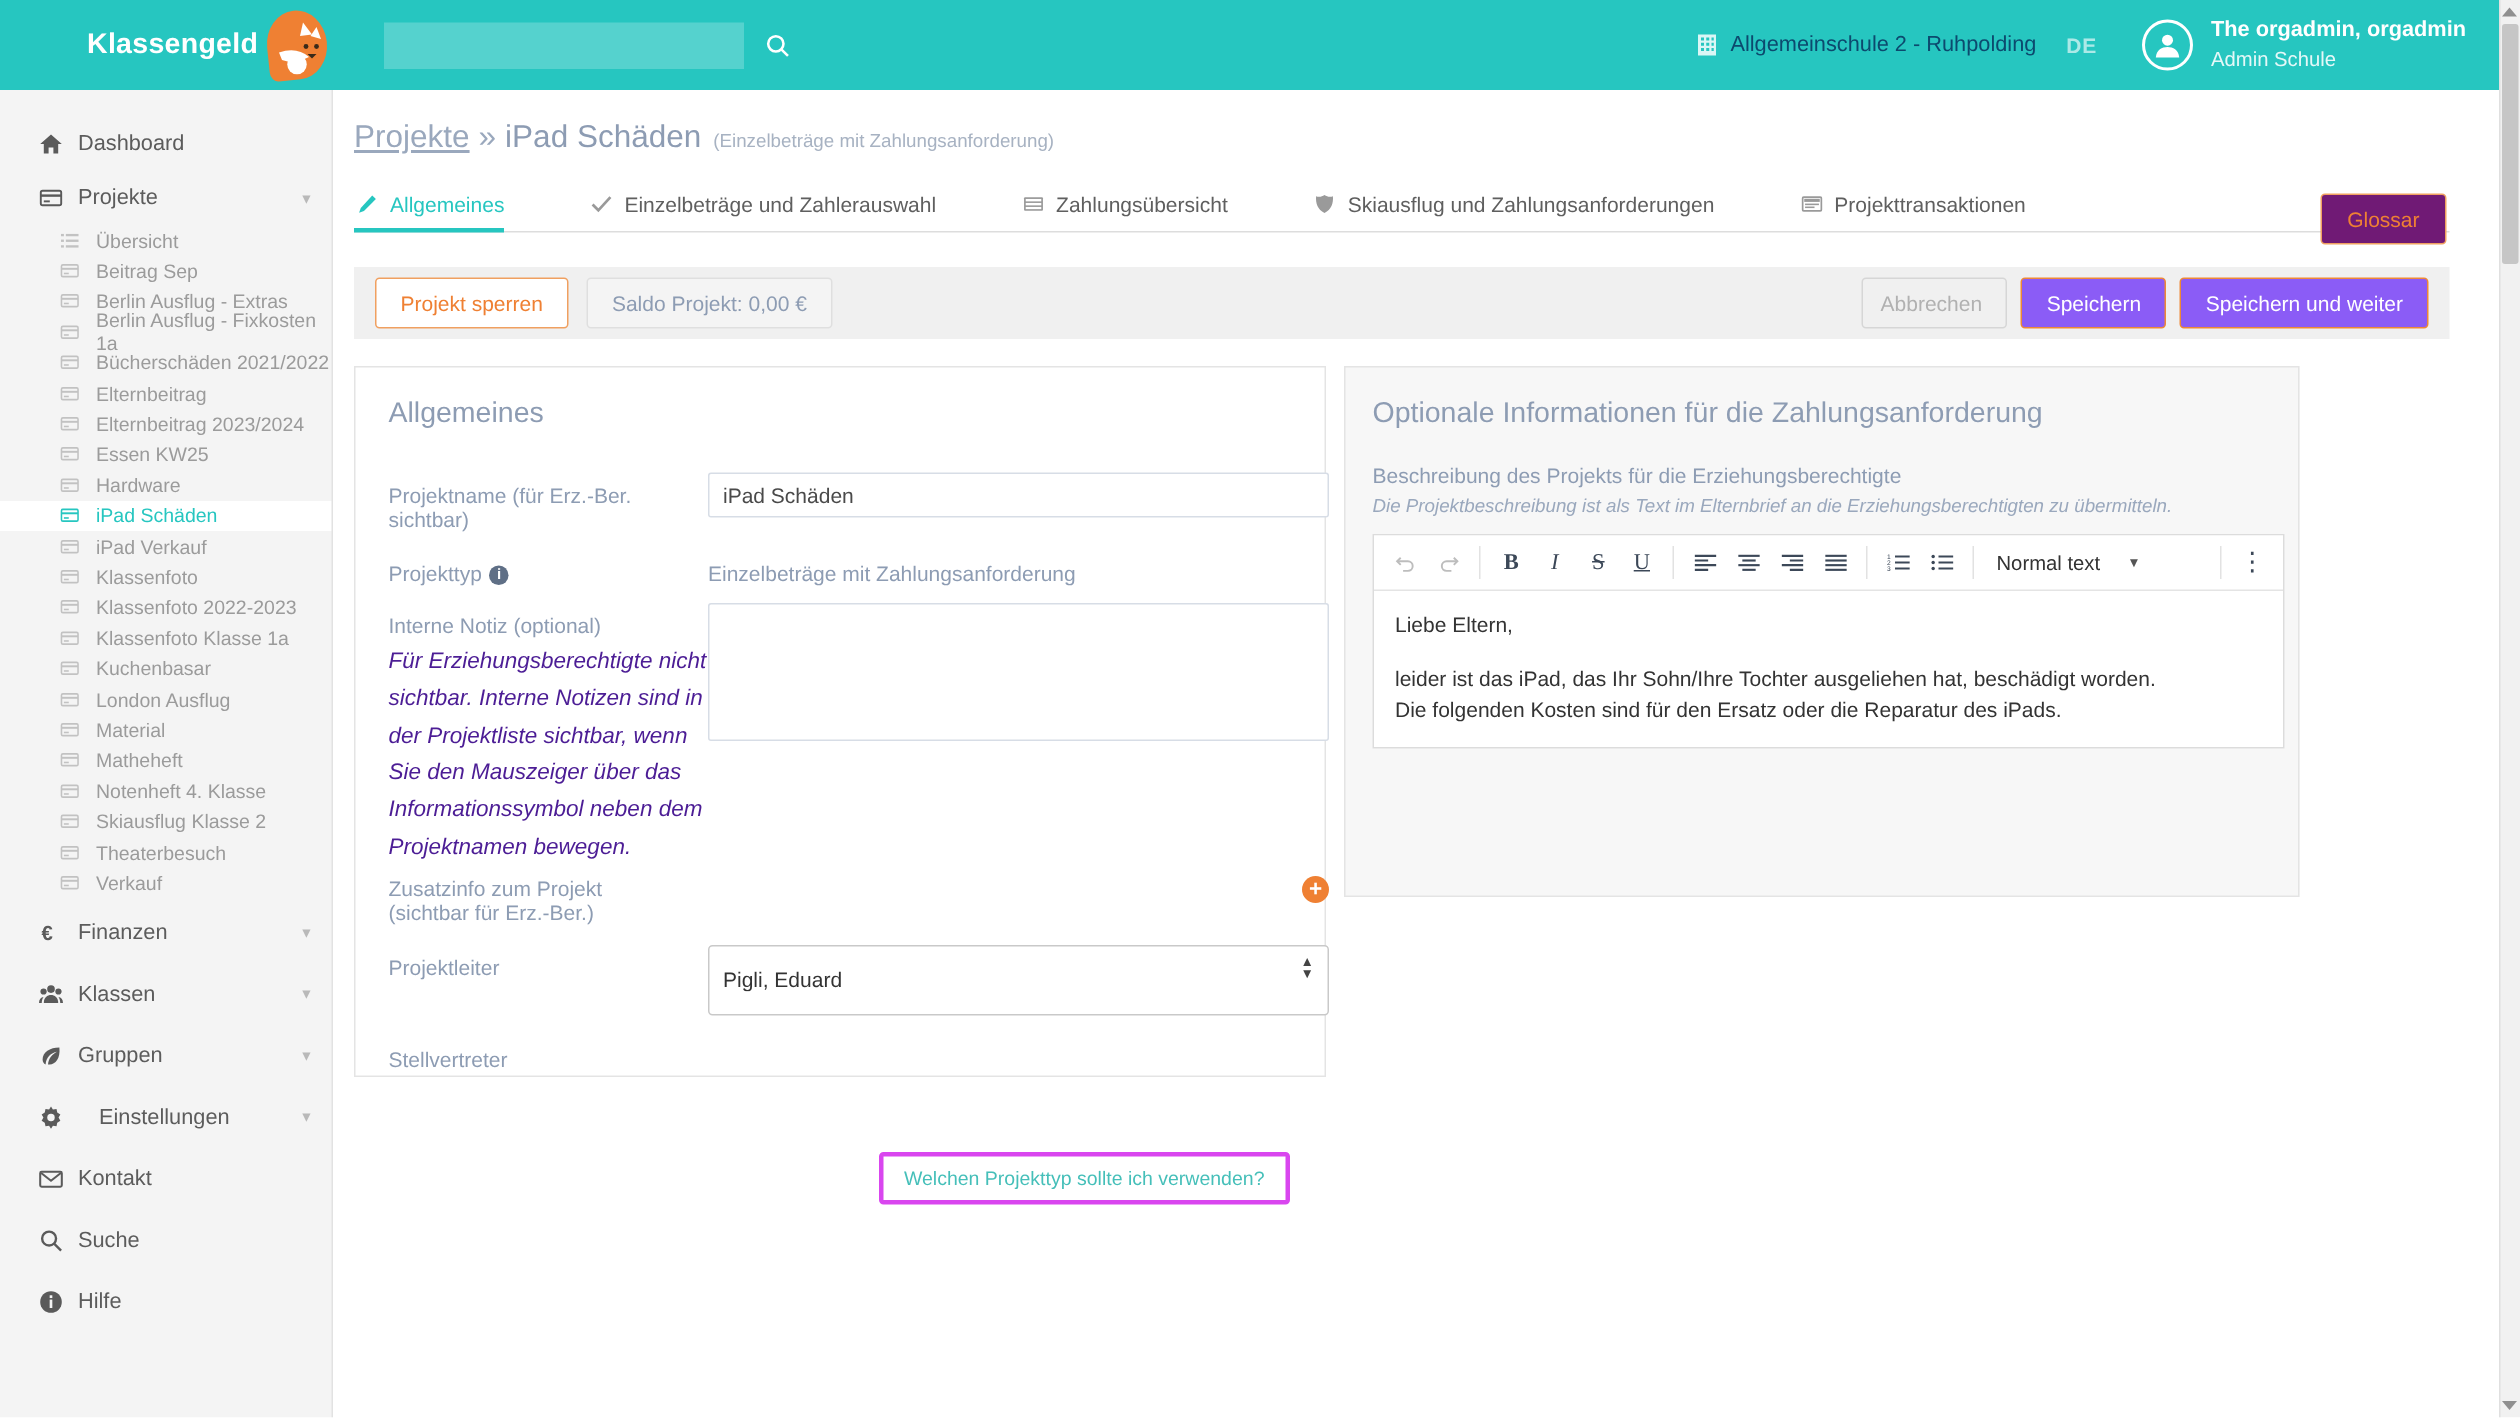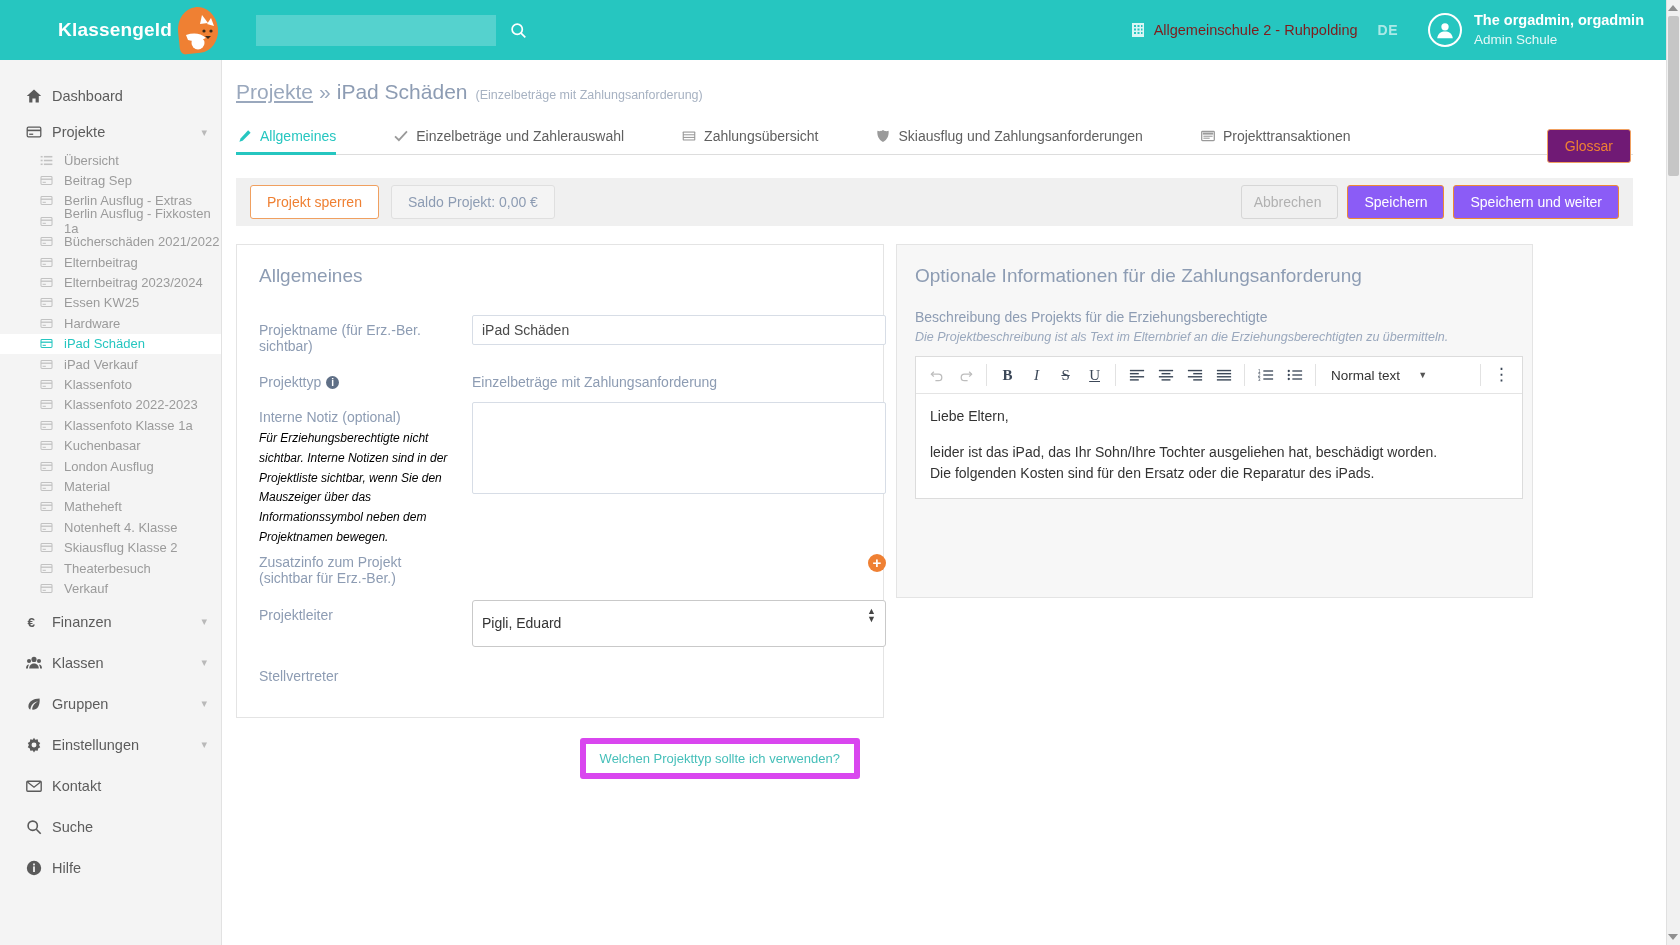--- a/index.html
+++ b/index.html
@@ -45,21 +45,21 @@
   }
   .search-btn {
     background: none; border: none; cursor: pointer;
     color: #ffffff; margin-left: 14px; padding: 0;
     display: flex; align-items: center;
   }
   .topbar-right {
     margin-left: auto; display: flex; align-items: center; padding-right: 22px;
   }
   .school {
-    display: flex; align-items: flex-end; color: #7f1d1d; font-size: 14.5px;
+    display: flex; align-items: flex-end; color: #0c4a6e; font-size: 14.5px;
   }
   .school-icon { margin-right: 9px; opacity: .92; display: flex; }
   .lang {
     color: rgba(255,255,255,.62); font-size: 14px; font-weight: bold;
     margin-left: 20px; letter-spacing: .5px;
   }
   .avatar {
     width: 34px; height: 34px; border-radius: 50%;
     border: 2px solid #ffffff; margin-left: 30px;
     display: flex; align-items: center; justify-content: center;
@@ -161,21 +161,21 @@
 
   .card-title {
     color: #8d9cb3; font-size: 19px; margin: 0 0 28px 12px; font-weight: normal;
   }
   .row { display: flex; margin-bottom: 0; }
   .lbl {
     width: 225px; flex: 0 0 225px; color: #8d9cb3; font-size: 14px;
     padding-left: 12px; padding-top: 7px;
   }
   .lbl-hint {
-    font-size: 12px; font-style: italic; color: #000000; line-height: 1.65;
+    font-size: 15px; font-style: italic; color: #4c1d95; line-height: 1.65;
     margin-top: 4px;
   }
   .fld { flex: 1; }
   .text-input {
     width: 414px; height: 30px; border: 1px solid #d7dde6; background: #ffffff;
     font-size: 14px; color: #4a4a4a; padding: 0 9px; outline: none;
     font-family: "Liberation Sans", sans-serif; border-radius: 2px;
   }
   .static-val { color: #8d9cb3; font-size: 14px; padding-top: 7px; }
   .textarea {
@@ -199,21 +199,21 @@
   .select-arrows {
     position: absolute; right: 10px; top: 7px; color: #444444; font-size: 9px;
     line-height: 8px; pointer-events: none; text-align: center;
   }
   .auswahl-btn {
     border: 1px solid #f0a060; color: #ef8033; background: #ffffff;
     font-size: 14px; padding: 7px 20px; border-radius: 3px; cursor: pointer;
     font-family: "Liberation Sans", sans-serif;
   }
   .projekttyp-help {
-    border: 6px solid #d946ef; color: #45bfb9; background: #ffffff;
+    border: 3px solid #d946ef; color: #45bfb9; background: #ffffff;
     font-size: 13px; padding: 7px 14px; border-radius: 3px; cursor: pointer;
     font-family: "Liberation Sans", sans-serif;
   }
   .info-ico {
     display: inline-flex; width: 13px; height: 13px; border-radius: 50%;
     background: #5f6f86; color: #ffffff; font-size: 10px; font-weight: bold;
     align-items: center; justify-content: center; margin-left: 5px;
     vertical-align: 1px; font-style: normal;
   }
 
@@ -599,21 +599,21 @@
       </div>
       <div class="nav-item" style="margin-top: 5px;">
         <span class="nav-ico">
           <svg width="16" height="16" viewBox="0 0 20 20">
             <path d="M17 3 C9 3 3 7 3 13 C3 15 4 16.5 5.5 17 C6 11 10 7.5 15 6.5 C11 8.5 8 12 7.5 17 C13 18 18 13 17 3 Z" fill="currentColor"></path>
           </svg>
         </span>
         <span>Gruppen</span>
         <span class="chev">▾</span>
       </div>
-      <div class="nav-item" style="margin-top: 5px;">
+      <div class="nav-item" style="margin-top: 5px; gap: 14px;">
         <span class="nav-ico">
           <svg width="16" height="16" viewBox="0 0 20 20">
             <path d="M10 0.8 l1.6 2.6 3-.5 .6 3 2.6 1.6 -1.5 2.6 1.5 2.6 -2.6 1.6 -.6 3 -3-.5 -1.6 2.6 -1.6-2.6 -3 .5 -.6-3 -2.6-1.6 1.5-2.6 -1.5-2.6 2.6-1.6 .6-3 3 .5 Z" fill="currentColor"></path>
             <circle cx="10" cy="10" r="3.1" fill="#f4f4f4"></circle>
           </svg>
         </span>
         <span>Einstellungen</span>
         <span class="chev">▾</span>
       </div>
       <div class="nav-item" style="margin-top: 5px;">

